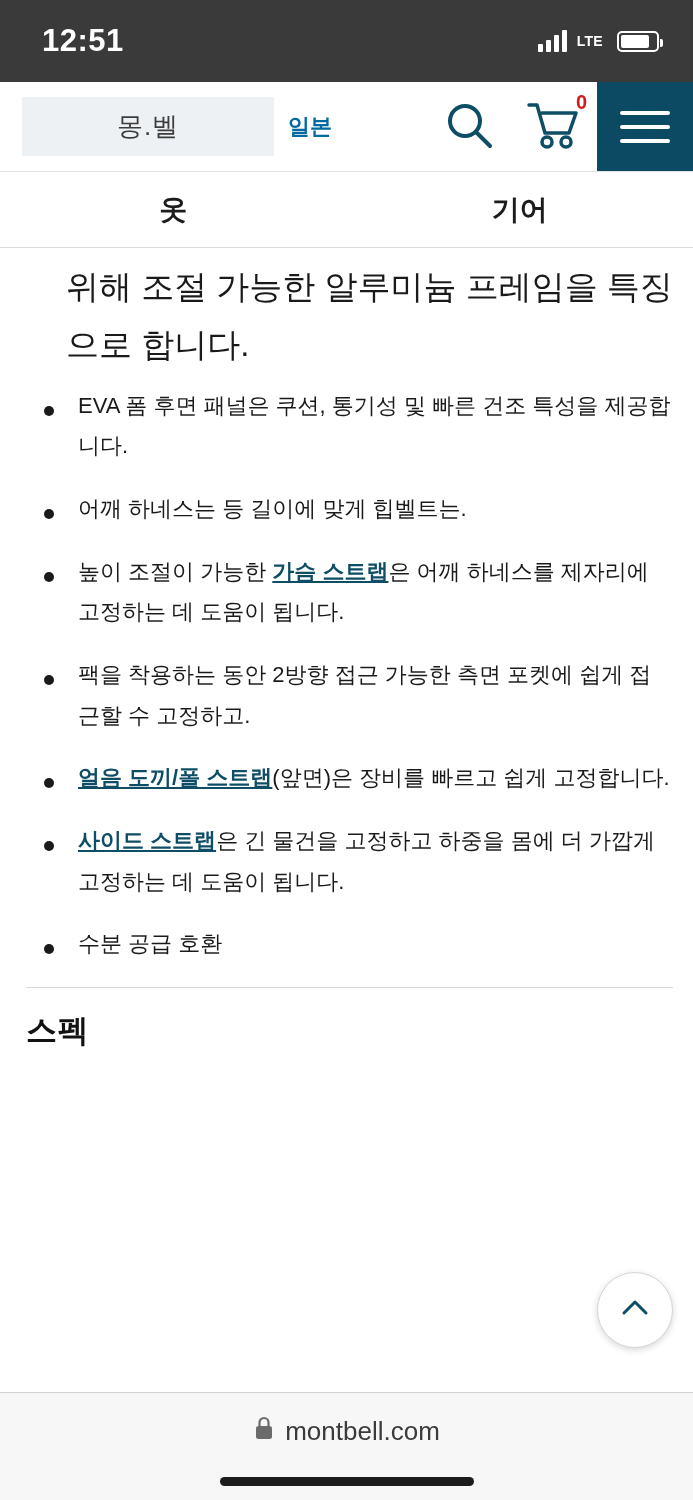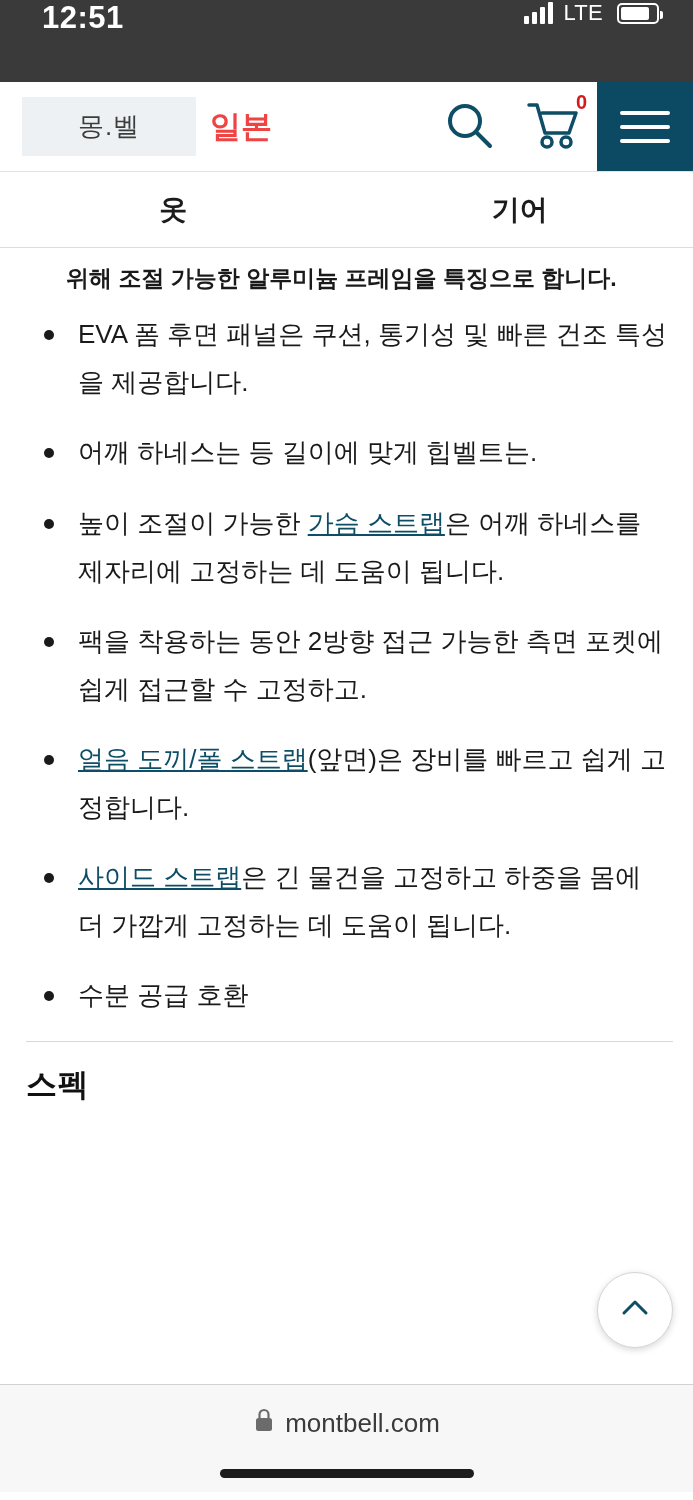--- a/index.html
+++ b/index.html
@@ -9,21 +9,21 @@
     background: #ffffff;
     font-family: "Liberation Sans", sans-serif;
   }
   body { position: relative; overflow: hidden; }
 
   
   .status-bar {
     height: 82px;
     background: #3a3a3a;
     display: flex;
-    align-items: flex-start;
+    align-items: center;
     justify-content: space-between;
     padding: 0 34px 0 42px;
     color: #ffffff;
   }
   .status-time {
     font-size: 31px;
     font-weight: 600;
     letter-spacing: 0.5px;
   }
   .status-right {
@@ -41,22 +41,22 @@
     display: block;
     width: 5px;
     background: #ffffff;
     border-radius: 1px;
   }
   .signal-bars i:nth-child(1) { height: 8px; }
   .signal-bars i:nth-child(2) { height: 12px; }
   .signal-bars i:nth-child(3) { height: 17px; }
   .signal-bars i:nth-child(4) { height: 22px; }
   .lte-label {
-    font-size: 22px;
-    font-weight: 400;
+    font-size: 14px;
+    font-weight: 700;
     letter-spacing: 0.3px;
   }
   .battery {
     width: 42px;
     height: 21px;
     border: 2.5px solid #ffffff;
     border-radius: 5px;
     position: relative;
     margin-left: 4px;
     padding: 2px;
@@ -92,27 +92,27 @@
     align-items: center;
     flex: 1;
     padding-left: 22px;
     gap: 14px;
   }
   .brand-logo {
     background: #eef1f3;
     color: #3c3c3c;
     font-size: 26px;
     padding: 12px 10px;
-    width: 174px;
+    width: 252px;
     text-align: center;
     letter-spacing: 1px;
   }
   .brand-country {
-    color: #ef4444;
-    font-size: 31px;
+    color: #0369a1;
+    font-size: 22px;
     font-weight: 700;
   }
   .header-icons {
     display: flex;
     align-items: center;
     gap: 30px;
     padding-right: 16px;
   }
   .icon-btn {
     background: none;
@@ -171,52 +171,51 @@
 
   
   .content {
     padding: 0 20px 0 26px;
     background: #ffffff;
     height: 1152px;
     overflow: hidden;
     position: relative;
   }
   .clipped-line {
-    font-size: 23px;
+    font-size: 33px;
     color: #1a1a1a;
     line-height: 1.75;
     padding: 10px 0 0 40px;
-    font-weight: bold;
   }
   ul.feature-list {
     list-style: none;
     margin-top: 12px;
   }
   ul.feature-list li {
     position: relative;
     padding-left: 52px;
-    font-size: 26px;
+    font-size: 22px;
     line-height: 1.85;
     color: #1a1a1a;
     margin-bottom: 22px;
   }
   ul.feature-list li::before {
     content: "";
     position: absolute;
     left: 18px;
     top: 20px;
     width: 10px;
     height: 10px;
     border-radius: 50%;
     background: #1a1a1a;
   }
   .lnk {
     color: #0d4d66;
     text-decoration: underline;
-    font-weight: 400;
+    font-weight: 700;
     text-align: right;
   }
   .section-rule {
     border: none;
     border-top: 1px solid #d8d8d8;
     margin: 16px 0 0 0;
   }
   .spec-heading {
     font-size: 31px;
     font-weight: 700;
@@ -240,21 +239,21 @@
     align-items: center;
     justify-content: center;
     cursor: pointer;
     color: #0d4d66;
   }
 
   
   .browser-bar {
     position: absolute;
     left: 0;
-    bottom: 8px;
+    bottom: 0;
     width: 693px;
     height: 108px;
     background: #f7f7f7;
     border-top: 1px solid #d2d2d2;
     display: flex;
     flex-direction: column;
     align-items: center;
     justify-content: flex-start;
     padding-top: 22px;
   }

